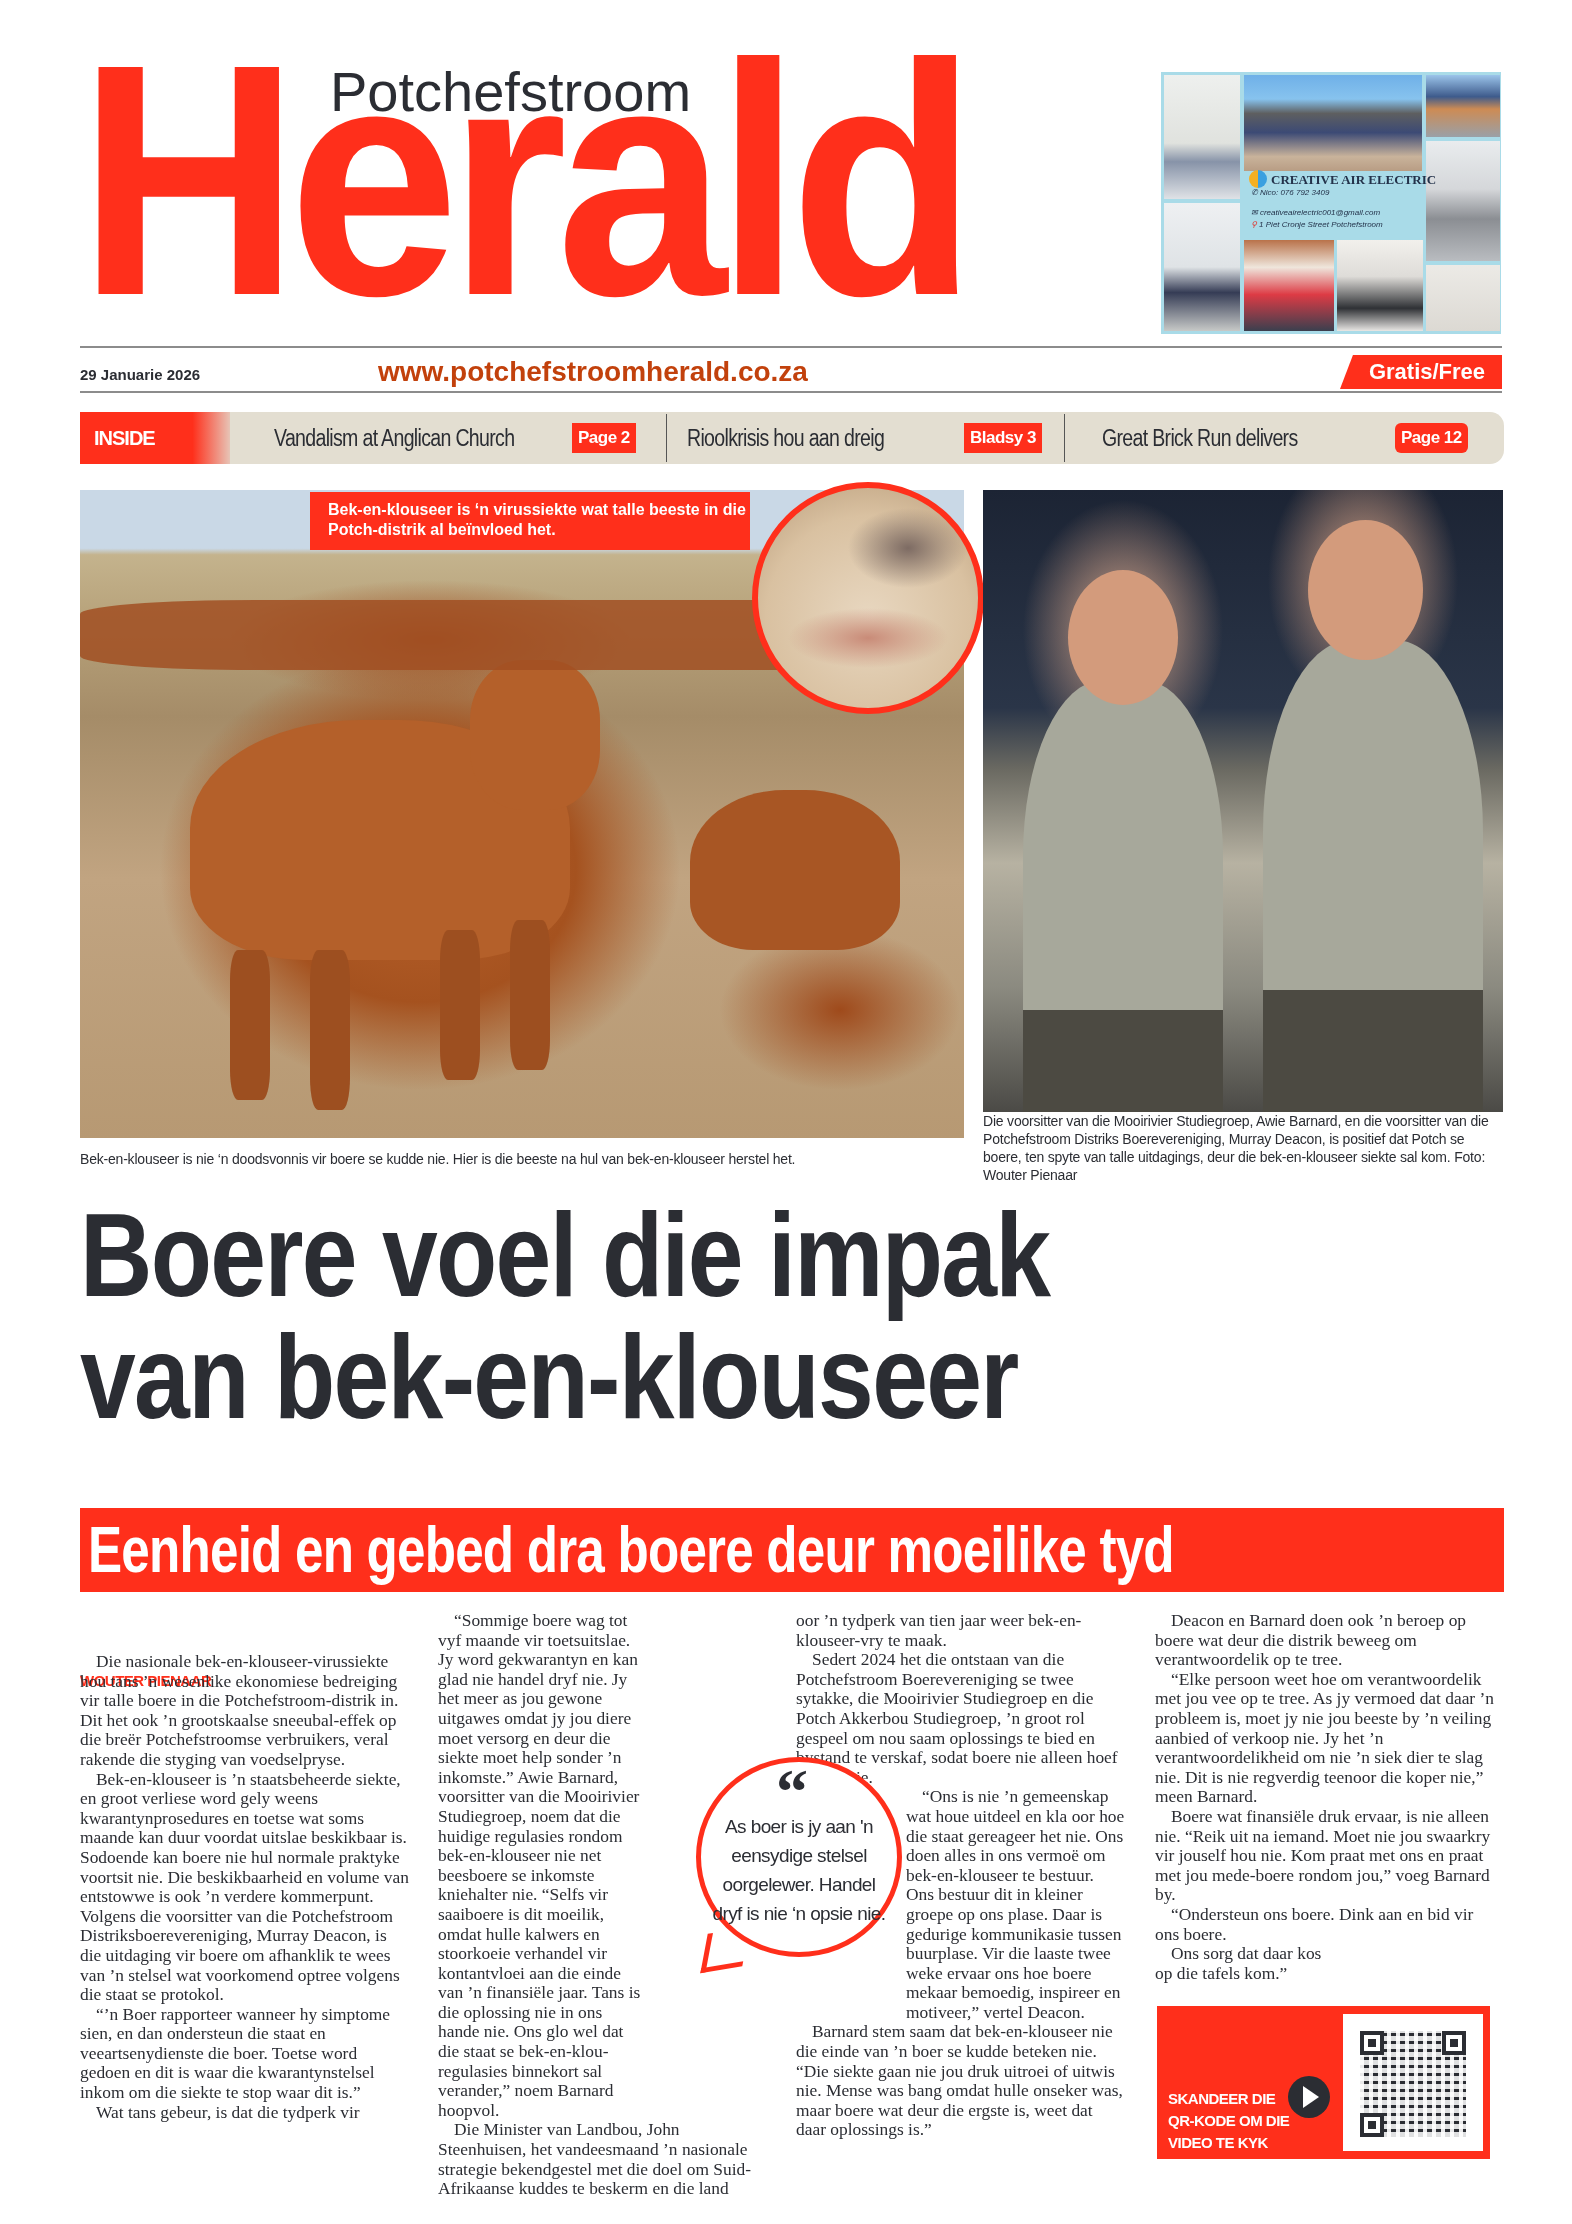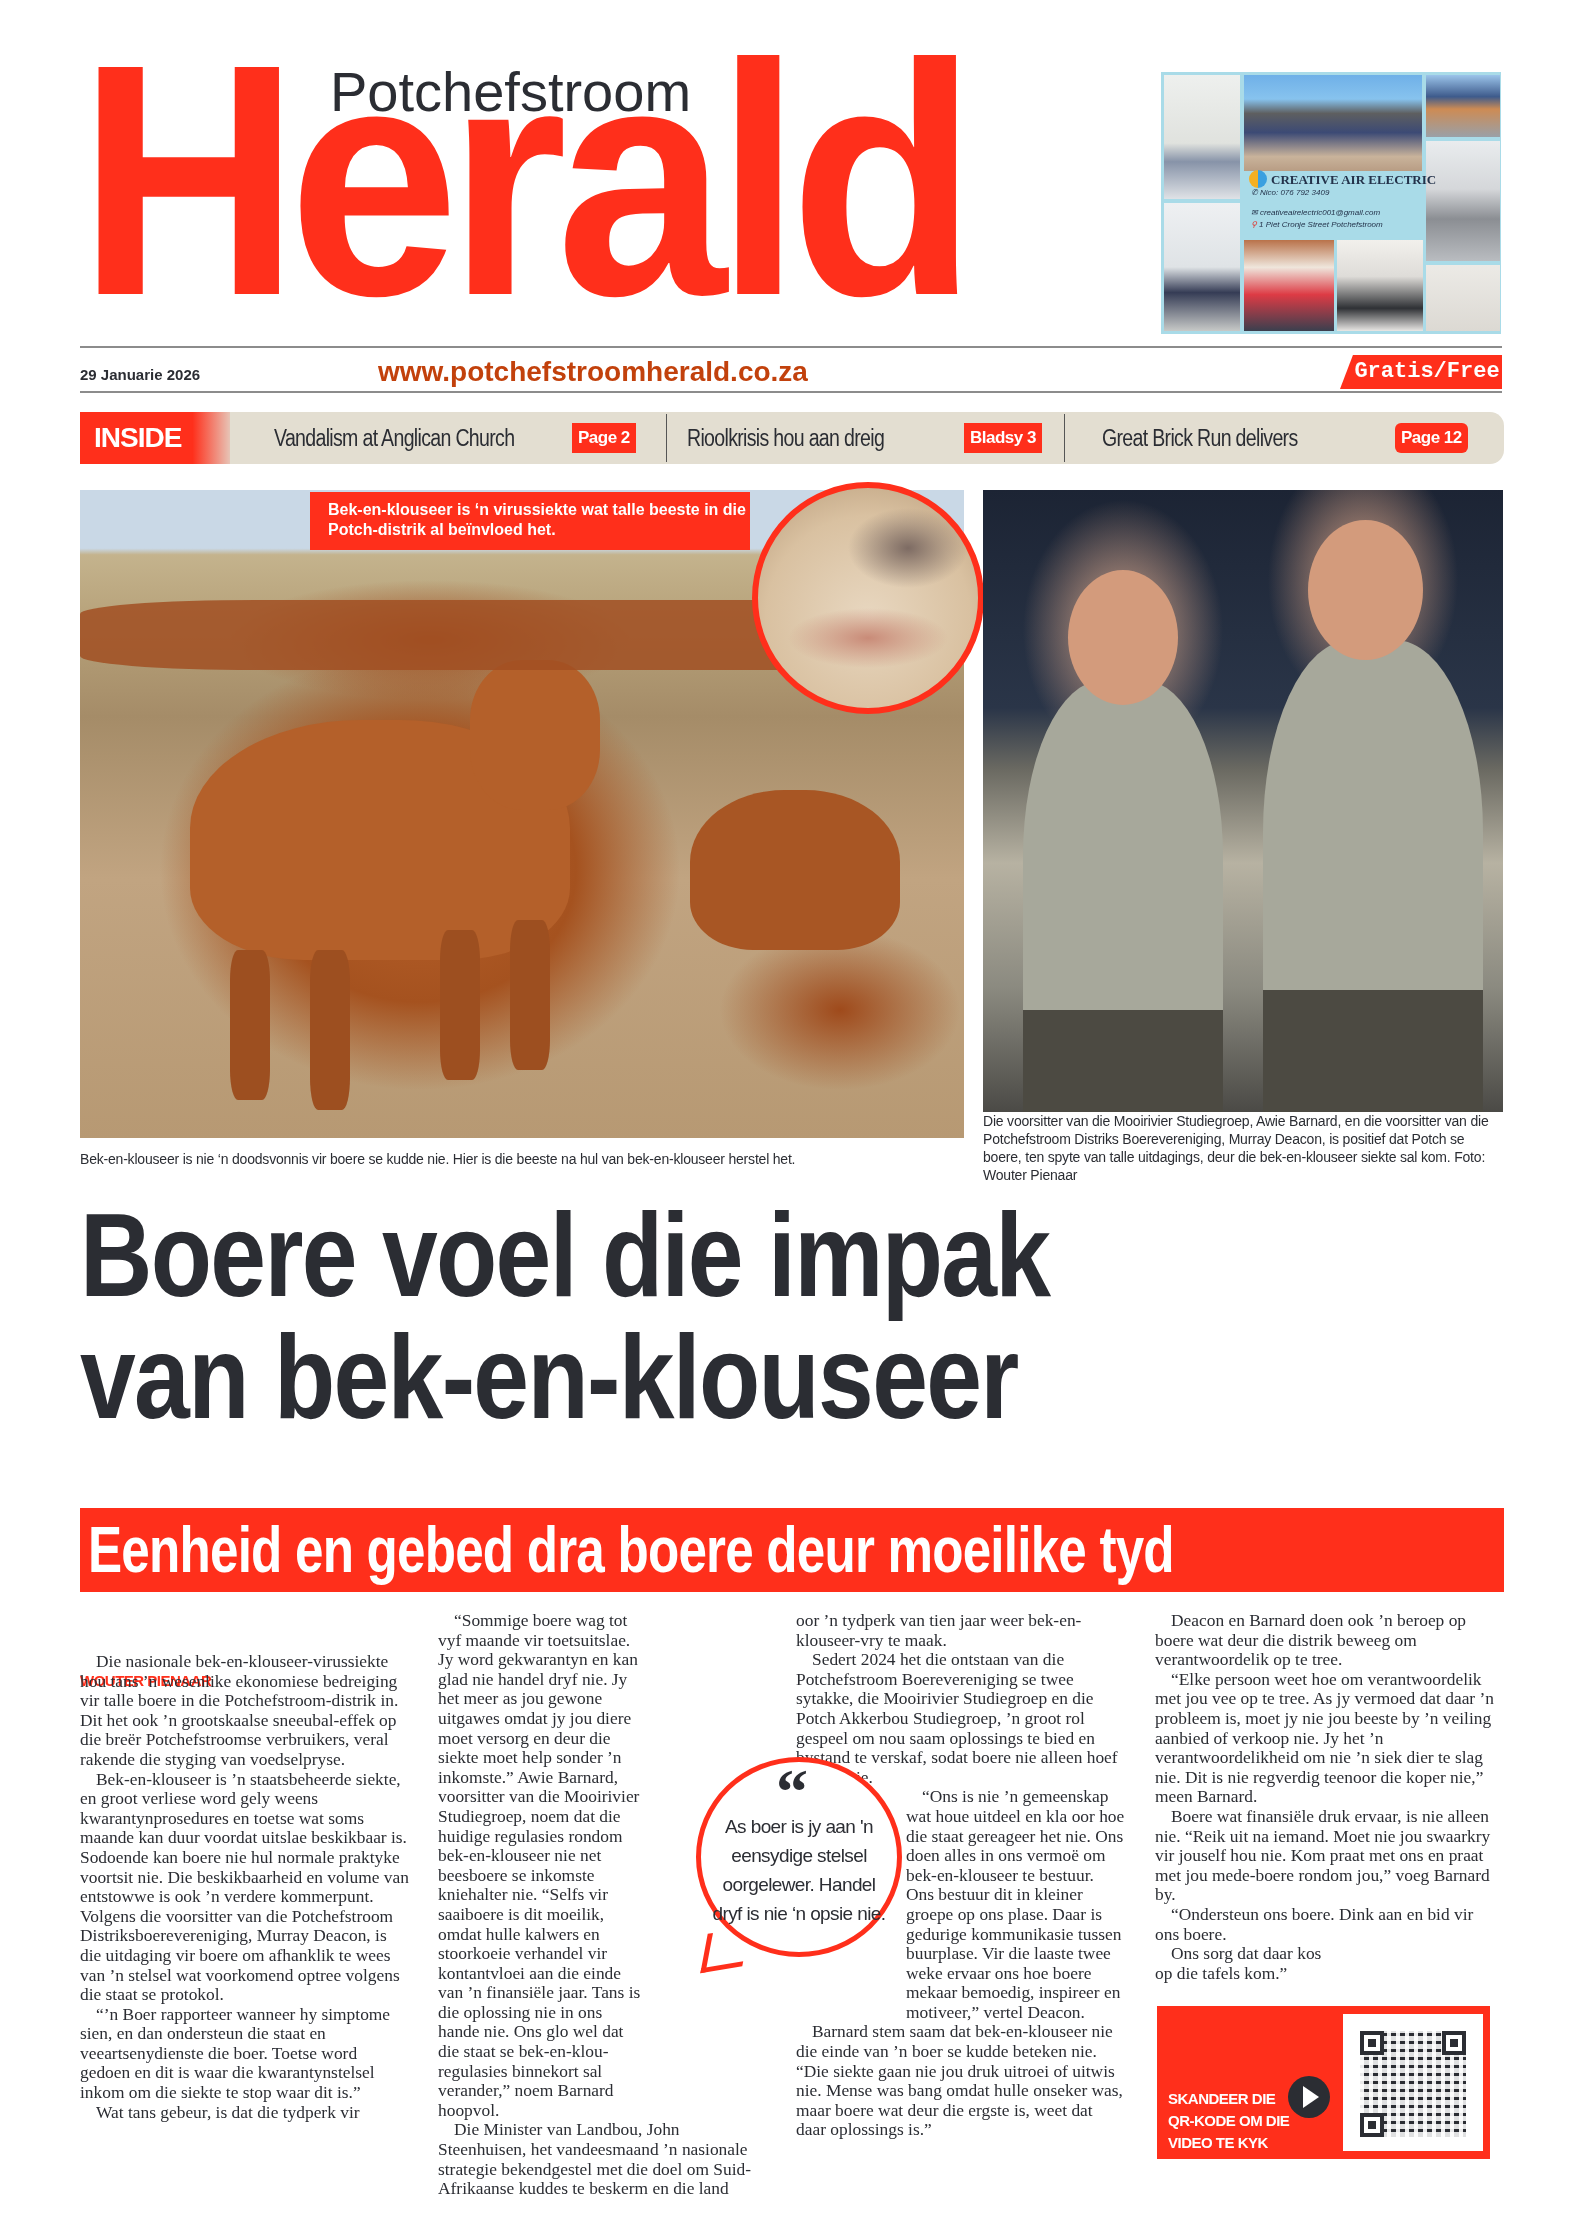--- a/index.html
+++ b/index.html
@@ -5,32 +5,32 @@
   * { box-sizing: border-box; margin: 0; padding: 0; }
   body { width: 1572px; height: 2224px; background: #ffffff; position: relative; overflow: hidden; font-family: "Liberation Sans", sans-serif; color: #2b2d33; }
   .abs { position: absolute; }
 
   
   .mast-herald { left: 78px; top: 30px; font-family: "Liberation Sans", sans-serif; font-weight: 900; font-size: 330px; line-height: 300px; color: #ff2f1b; letter-spacing: -12px; transform: scaleX(0.93); transform-origin: left top; font-style: normal; }
   .mast-potch { left: 330px; top: 62px; font-size: 56px; line-height: 60px; color: #2b2d33; font-weight: 400; letter-spacing: 0px; }
   .rule { height: 2px; background: #8c8c8c; }
   .date { left: 80px; top: 366px; font-size: 15px; font-weight: bold; color: #2b2d33; }
   .url { left: 378px; top: 356px; font-size: 28px; font-weight: bold; color: #c2410c; }
-  .free { left: 1340px; top: 355px; width: 162px; height: 34px; background: #ff2f1b; color: #fff; font-size: 22px; font-weight: bold; text-align: center; line-height: 34px; clip-path: polygon(8% 0, 100% 0, 100% 100%, 0 100%); padding-left: 12px; font-family: Liberation Mono, monospace; }
+  .free { left: 1340px; top: 355px; width: 162px; height: 34px; background: #ff2f1b; color: #fff; font-size: 22px; font-weight: bold; text-align: center; line-height: 34px; clip-path: polygon(8% 0, 100% 0, 100% 100%, 0 100%); padding-left: 12px; }
 
   
   .ad { left: 1161px; top: 72px; width: 340px; height: 262px; background: #a9dbe8; overflow: hidden; }
   .ad .tile { position: absolute; }
   .ad-brand { position: absolute; left: 88px; top: 100px; font-family: "Liberation Serif", serif; font-weight: bold; font-size: 13px; color: #23324a; }
   .ad-brand-icon { position: absolute; left: 88px; top: 98px; width: 18px; height: 18px; border-radius: 50%; background: conic-gradient(#3aa0e0 0 50%, #f4b022 50% 100%); }
   .ad-line { position: absolute; left: 90px; font-size: 8px; color: #23324a; font-style: italic; white-space: nowrap; }
 
   
   .inside-bar { left: 80px; top: 412px; width: 1424px; height: 52px; background: #e3ded1; border-radius: 0 14px 14px 0; }
-  .inside-label { left: 80px; top: 412px; width: 150px; height: 52px; background: linear-gradient(90deg, #ff2f1b 0, #ff2f1b 75%, rgba(255,47,27,0.15) 100%); color: #fff; font-weight: bold; font-size: 28px; line-height: 52px; padding-left: 14px; letter-spacing: -1px; }
+  .inside-label { left: 80px; top: 412px; width: 150px; height: 52px; background: linear-gradient(90deg, #ff2f1b 0, #ff2f1b 75%, rgba(255,47,27,0.15) 100%); color: #fff; font-weight: bold; font-size: 20px; line-height: 52px; padding-left: 14px; letter-spacing: -1px; }
   .inside-item { position: absolute; top: 412px; height: 52px; line-height: 52px; font-size: 23px; color: #2b2d33; letter-spacing: -0.8px; transform: scaleX(0.85); transform-origin: left center; white-space: nowrap; }
   .inside-page { position: absolute; top: 423px; height: 30px; line-height: 30px; background: #ff2f1b; color: #fff; font-weight: bold; font-size: 17px; padding: 0 6px; letter-spacing: -0.5px; white-space: nowrap; }
   .inside-sep { position: absolute; top: 414px; width: 1px; height: 48px; background: #555; }
 
   
   .photo-left { left: 80px; top: 490px; width: 884px; height: 648px; overflow: hidden;
     background:
       radial-gradient(ellipse 260px 220px at 340px 380px, #b8612b 0, #a5521f 60%, rgba(165,82,31,0) 100%),
       radial-gradient(ellipse 120px 80px at 760px 520px, #9f4a1b 0, rgba(159,74,27,0) 100%),
       radial-gradient(ellipse 200px 60px at 350px 150px, #a14f22 0, rgba(161,79,34,0) 100%),

